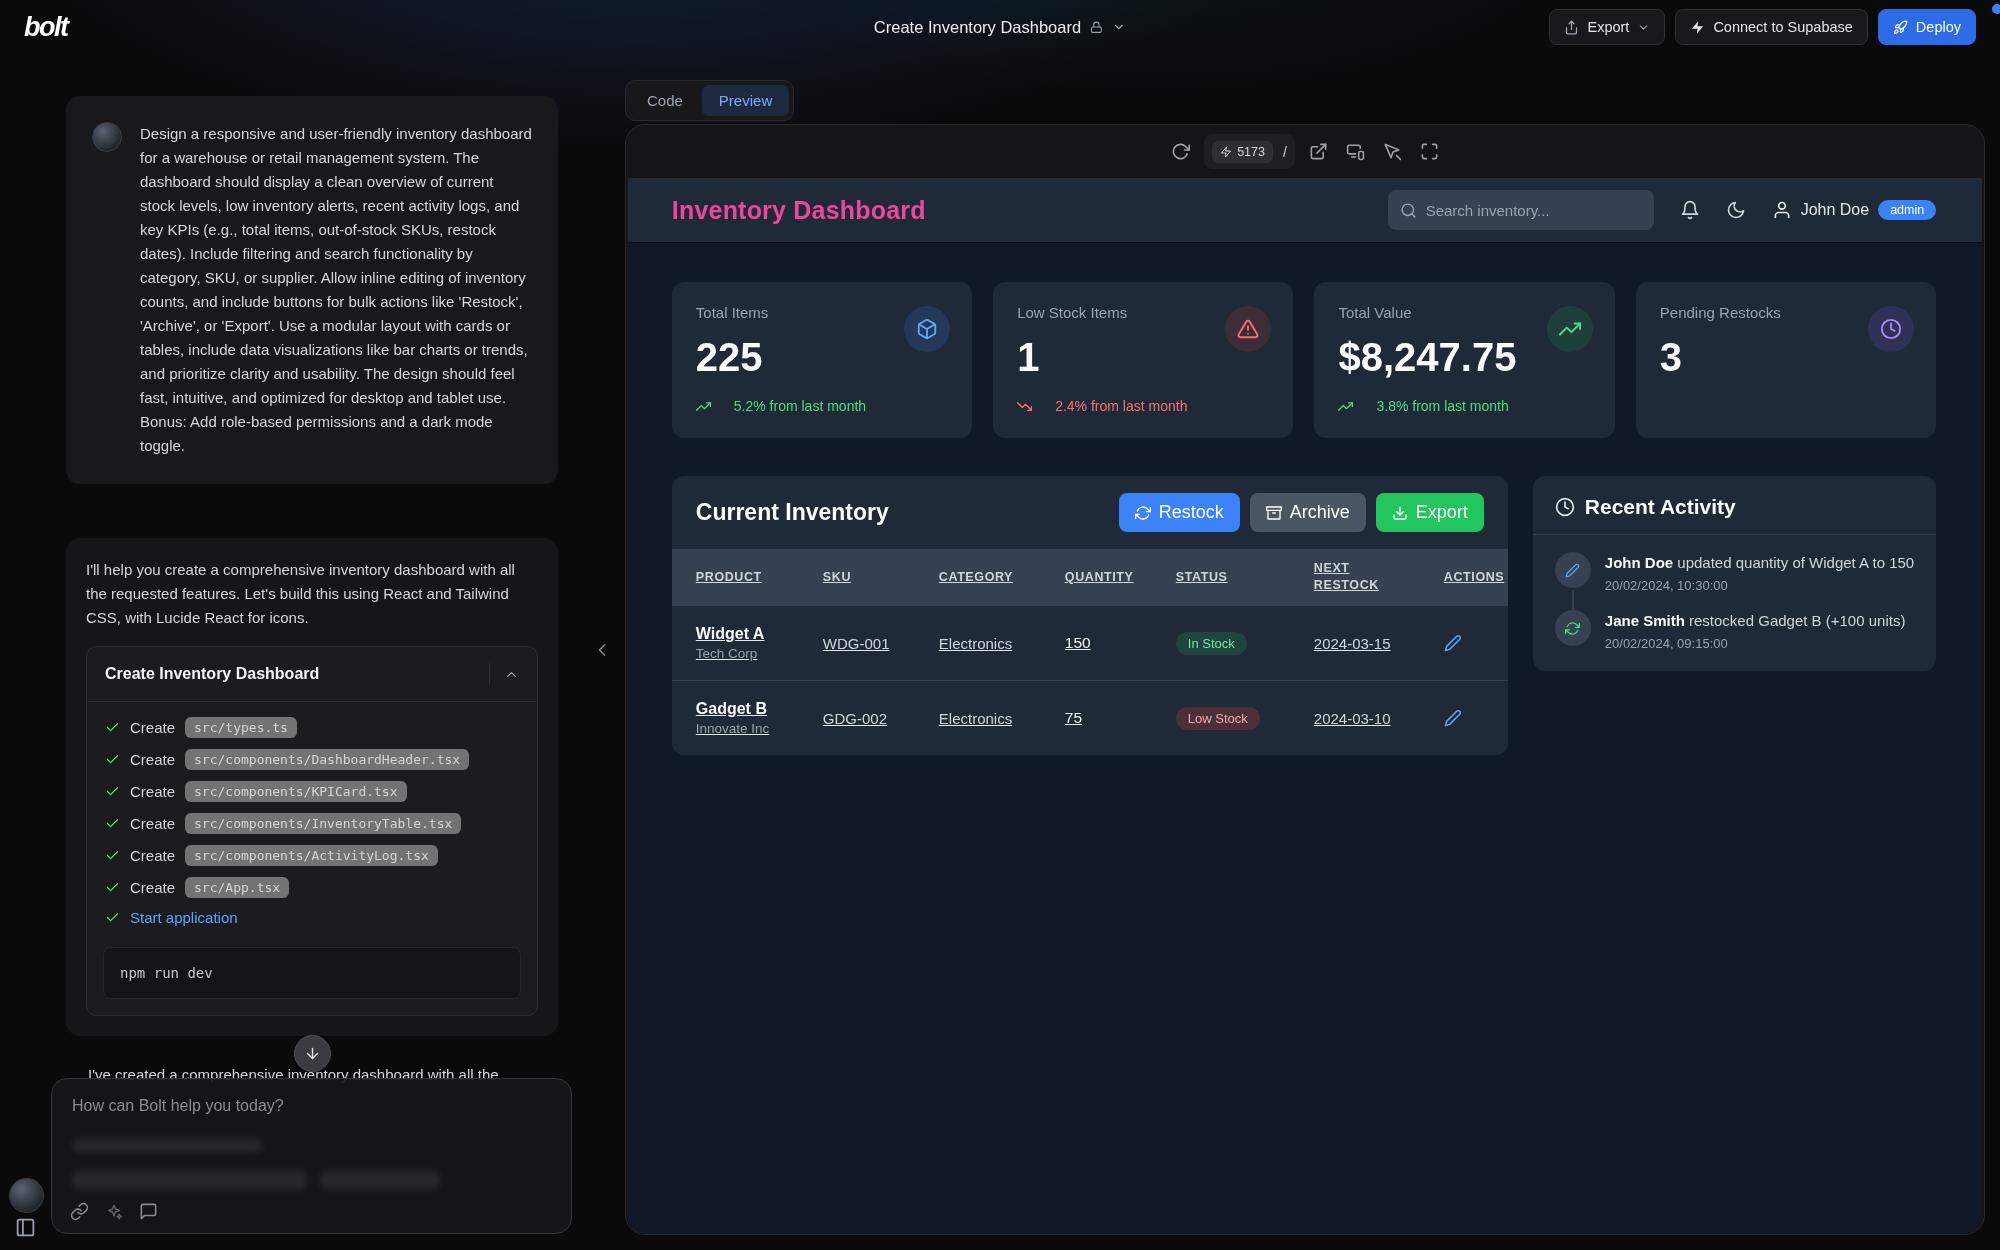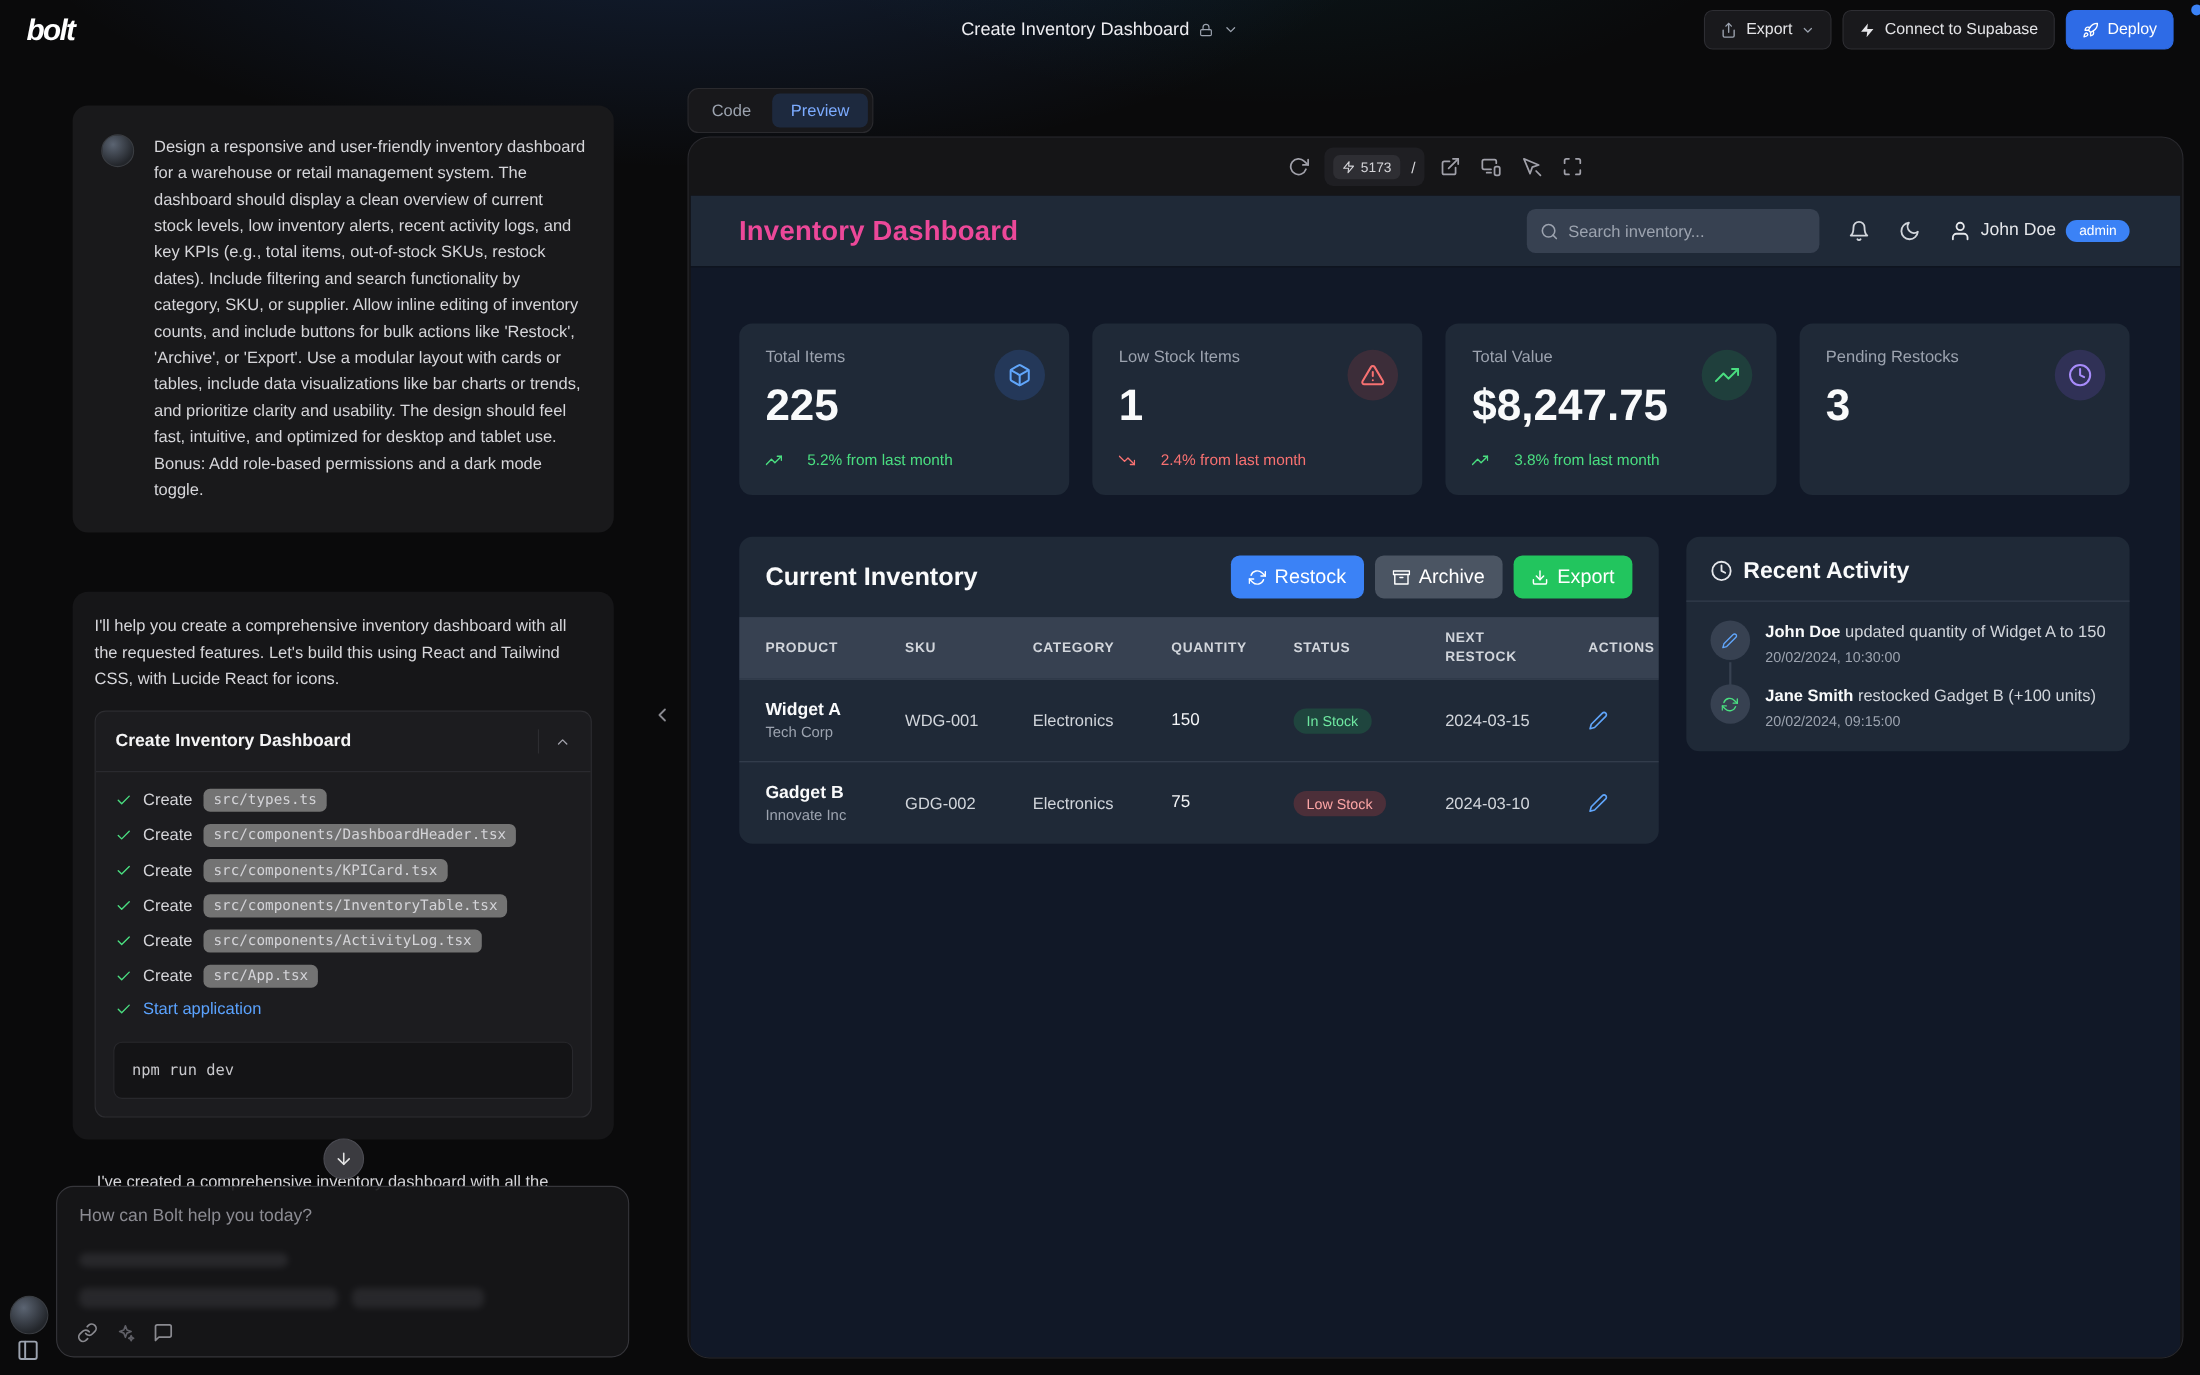--- a/index.html
+++ b/index.html
@@ -74,21 +74,21 @@
   
   .app{flex:1;background:#111827;display:flex;flex-direction:column;color:#e5e7eb;min-height:0;}
   .app-header{height:64px;flex:none;background:#1f2937;display:flex;align-items:center;gap:26px;padding:0 46px 0 44px;box-shadow:0 1px 0 rgba(0,0,0,.35);}
   .app-title{font-size:25px;font-weight:700;color:#ec4899;margin-right:auto;letter-spacing:.2px;}
   .app-search{width:266px;height:40px;background:#374151;border-radius:8px;display:flex;align-items:center;gap:9px;padding:0 12px;color:#9ca3af;}
   .app-search input{flex:1;min-width:0;background:transparent;border:none;outline:none;color:#e5e7eb;font-size:15px;}
   .app-search input::placeholder{color:#9ca3af;}
   .icon-btn{color:#d1d5db;display:flex;}
   .app-user{display:flex;align-items:center;gap:9px;font-size:16px;color:#e5e7eb;}
   .role-badge{background:#3b82f6;color:#fff;font-size:12.5px;padding:3px 12px;border-radius:999px;}
-  .app-body{padding:40px 46px 0 44px;margin-top:12px;}
+  .app-body{padding:40px 46px 0 44px;}
 
   .kpi-grid{display:grid;grid-template-columns:repeat(4,1fr);gap:21px;}
   .kpi-card{background:#1f2937;border-radius:12px;padding:22px 24px;height:156px;position:relative;}
   .kpi-label{font-size:15px;color:#9ca3af;}
   .kpi-chip{position:absolute;right:22px;top:24px;width:46px;height:46px;border-radius:50%;display:flex;align-items:center;justify-content:center;}
   .chip-blue{background:rgba(59,130,246,.18);color:#60a5fa;}
   .chip-red{background:rgba(239,68,68,.14);color:#f87171;}
   .chip-green{background:rgba(34,197,94,.14);color:#4ade80;}
   .chip-purple{background:rgba(139,92,246,.16);color:#a78bfa;}
   .kpi-value{margin-top:13px;font-size:40px;font-weight:700;color:#f9fafb;}
@@ -98,21 +98,21 @@
 
   .main-row{margin-top:38px;display:flex;gap:25px;align-items:flex-start;}
   .inv-card{width:836px;background:#1f2937;border-radius:12px;overflow:hidden;}
   .inv-head{display:flex;align-items:center;padding:17px 24px;}
   .inv-title{font-size:23px;font-weight:700;color:#f9fafb;margin-right:auto;}
   .inv-actions{display:flex;gap:10px;}
   .inv-btn{display:flex;align-items:center;gap:8px;padding:9px 16px;border-radius:8px;font-size:18px;color:#fff;}
   .btn-restock{background:#3b82f6;}
   .btn-archive{background:#4b5563;}
   .btn-export{background:#22c55e;}
-  .tbl-head,.tbl-row{display:grid;grid-template-columns:127px 116px 126px 111px 138px 130px 64px;padding-left:24px;align-items:center;}
+  .tbl-head,.tbl-row{display:grid;grid-template-columns:127px 116px 126px 111px 138px 130px 64px;padding-left:24px;align-items:center;text-decoration:underline;}
   .tbl-head{background:#374151;height:56px;font-size:12.5px;font-weight:700;letter-spacing:.6px;color:#d1d5db;}
   .th-restock{max-width:86px;line-height:1.35;}
   .tbl-row{height:75px;border-top:1px solid #374151;}
   .p-name{font-size:16px;font-weight:600;color:#f9fafb;}
   .p-supplier{font-size:13.5px;color:#9ca3af;margin-top:3px;}
   .cell{font-size:15px;color:#d1d5db;}
   .cell-qty{color:#f3f4f6;font-size:15.5px;}
   .badge{display:inline-block;padding:4px 12px;border-radius:999px;font-size:13px;}
   .badge-green{background:rgba(34,197,94,.18);color:#6ee7a0;}
   .badge-red{background:rgba(239,68,68,.22);color:#fca5a5;}

